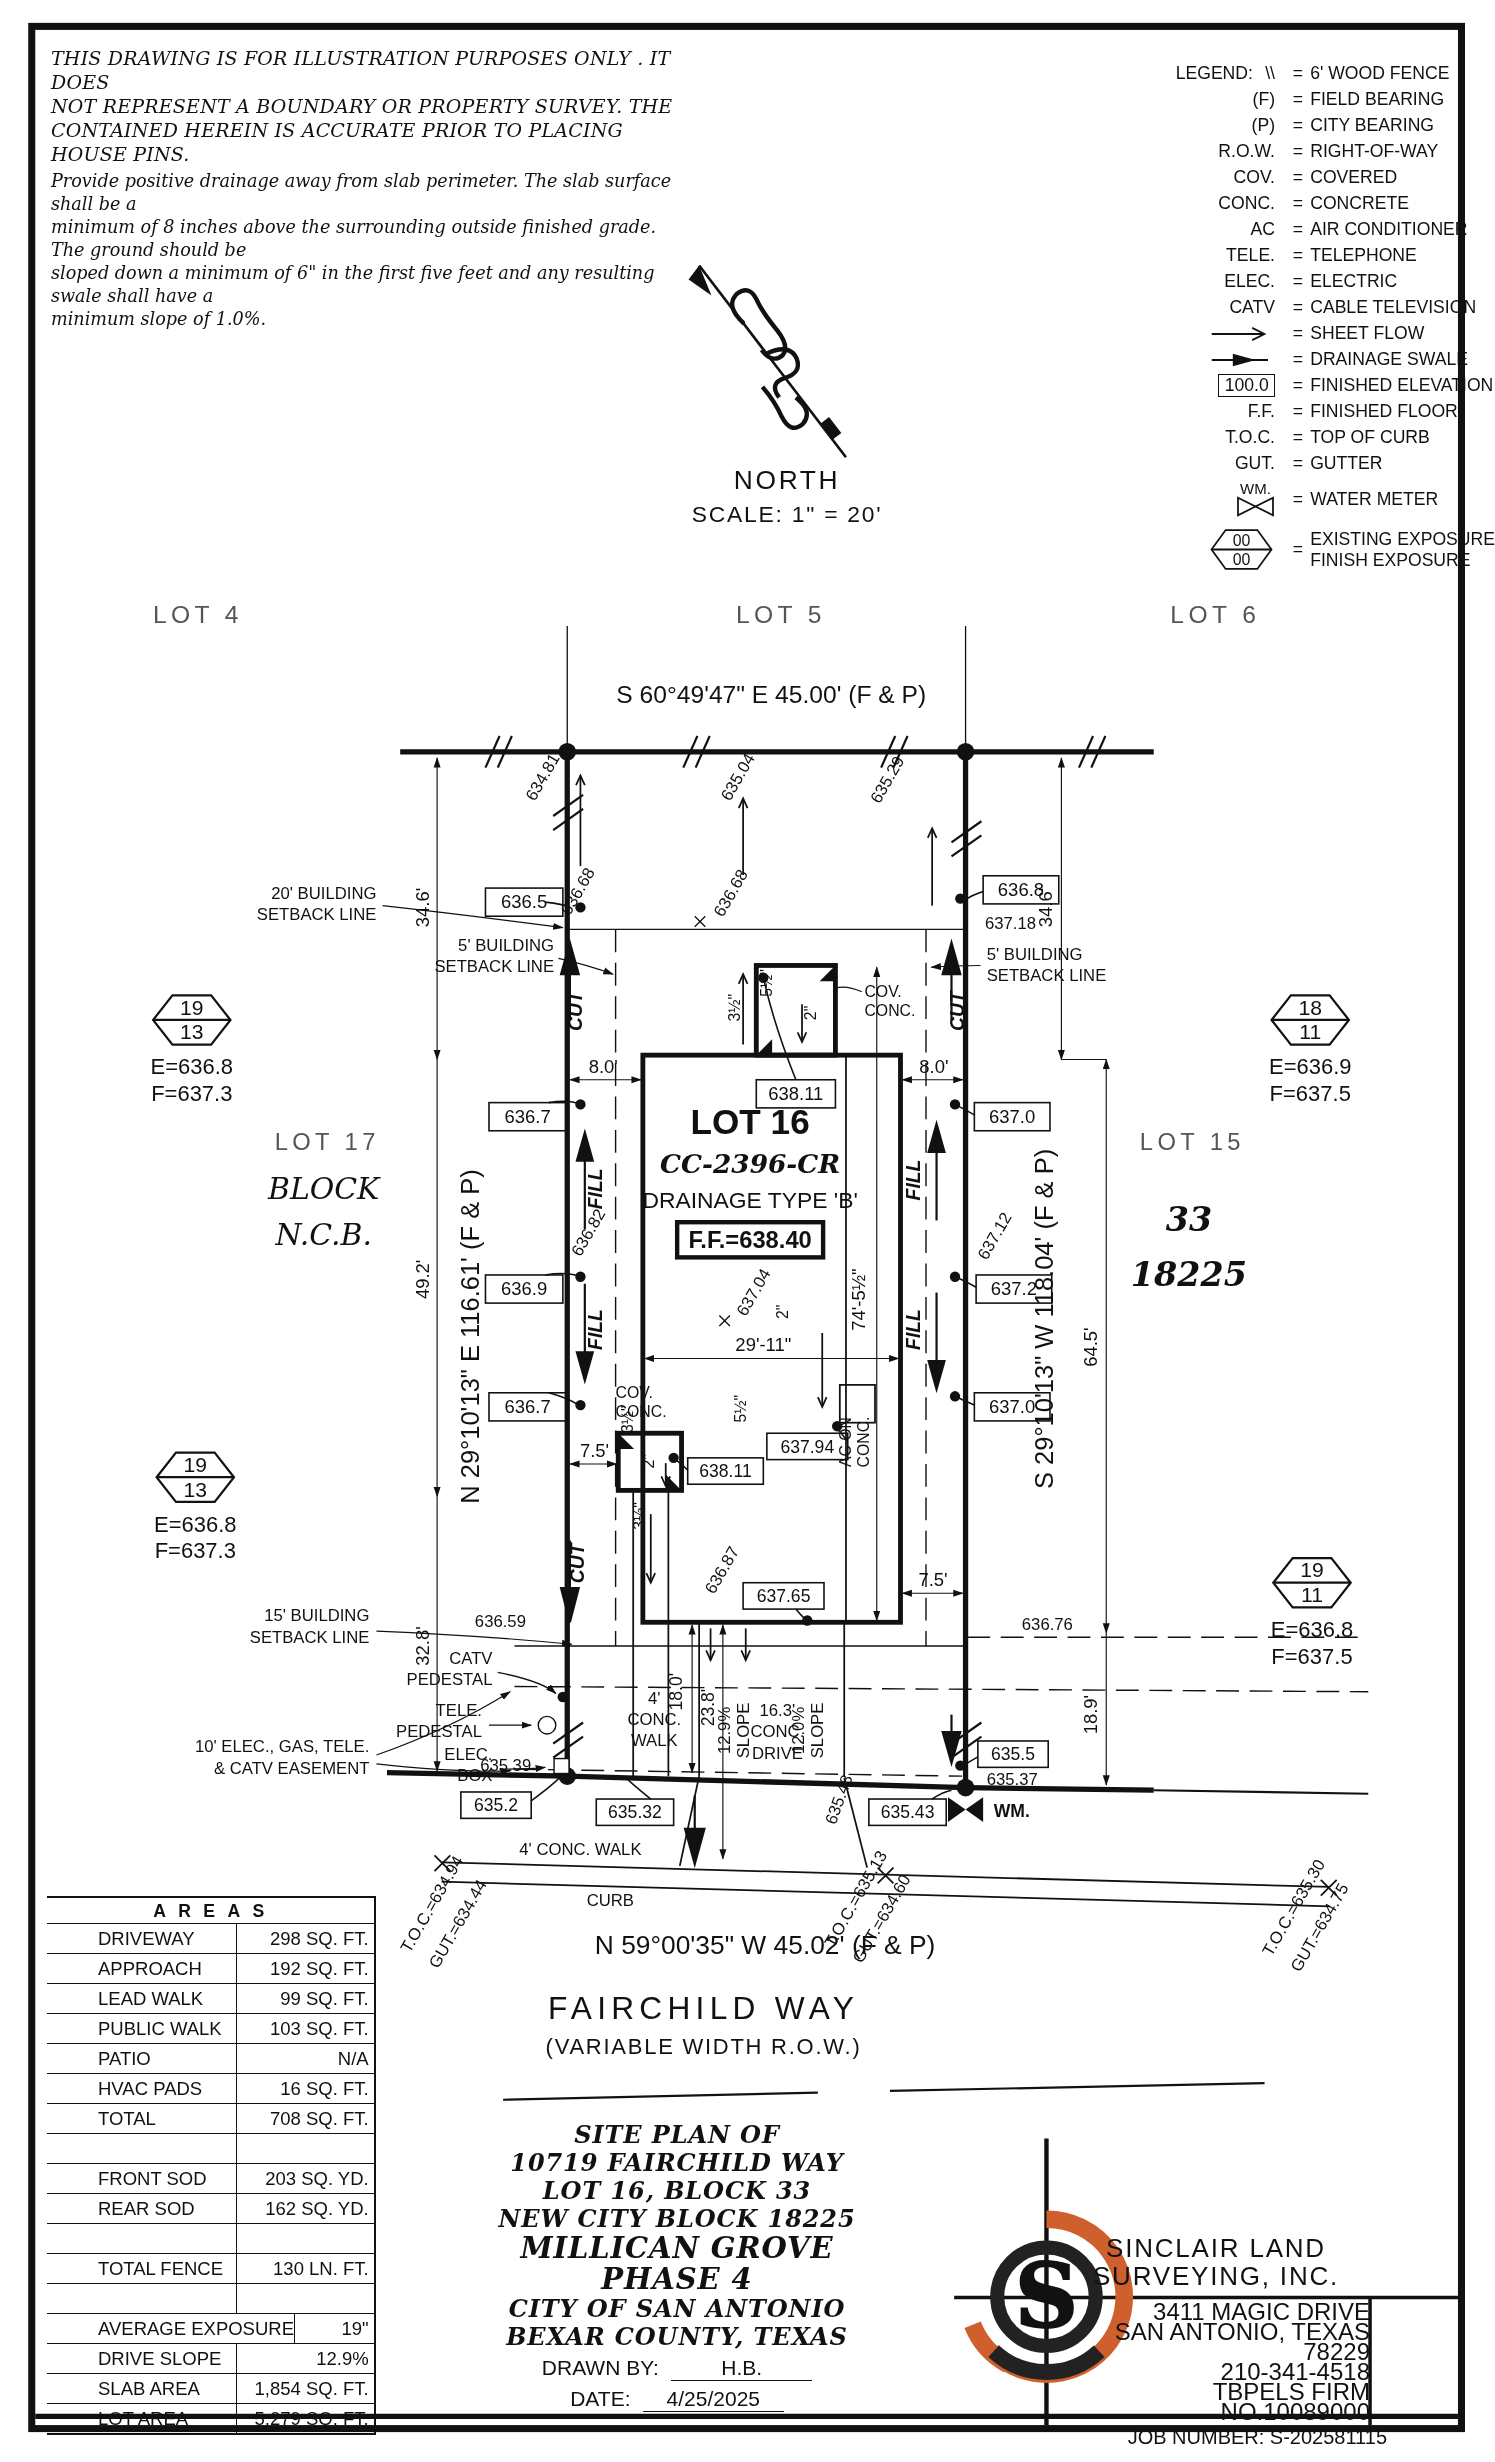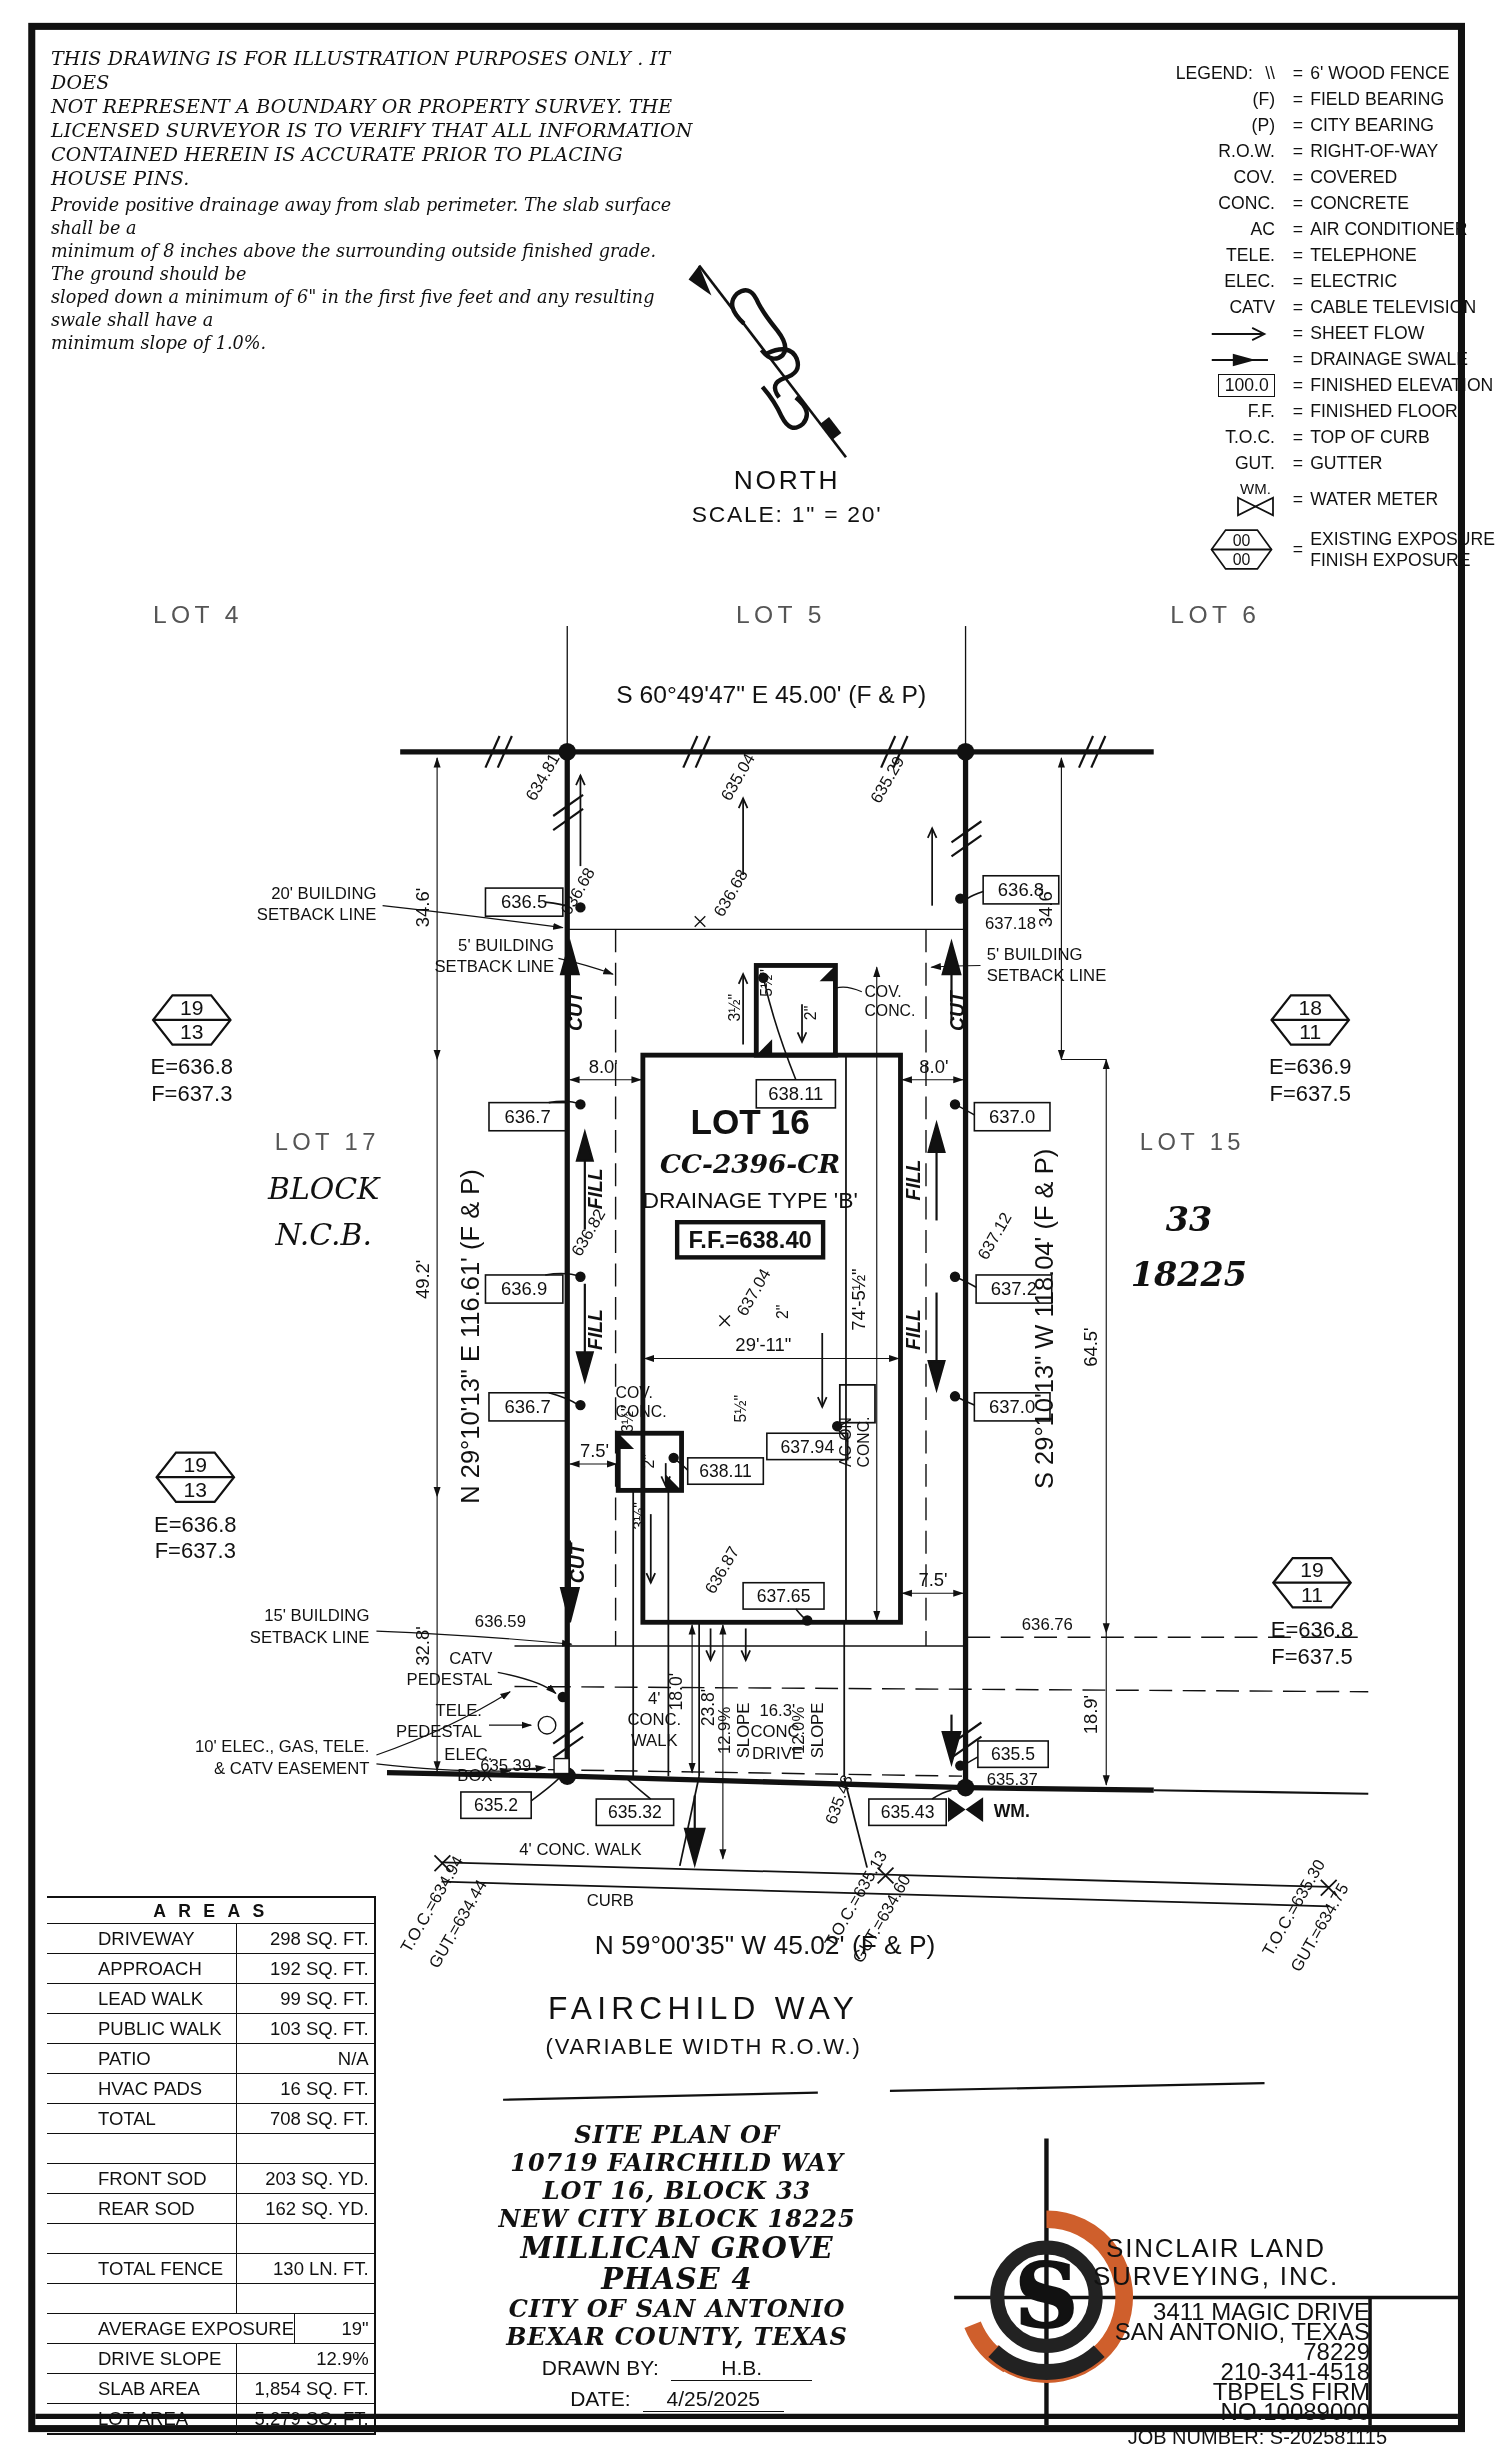--- a/index.html
+++ b/index.html
@@ -453,21 +453,20 @@
     <path d="M1130,2674 a88,88 0 0 0 120,0" fill="none" stroke="#222" stroke-width="18"></path>
     <text x="1190" y="2646" font-size="100" text-anchor="middle" class="ser b" fill="#cf5f2c" stroke="#111" stroke-width="2">S</text>
   </g>
 
 </svg>
 
 <div id="disclaimer">
   <div class="p1">
     <div>THIS DRAWING IS FOR ILLUSTRATION PURPOSES ONLY . IT DOES</div>
     <div>NOT REPRESENT A BOUNDARY OR PROPERTY SURVEY. THE</div>
-    <div>LICENSED SURVEYOR IS TO VERIFY THAT ALL INFORMATION</div>
     <div>CONTAINED HEREIN IS ACCURATE PRIOR TO PLACING HOUSE PINS.</div>
   </div>
   <div class="p2">
     <div>Provide positive drainage away from slab perimeter. The slab surface shall be a</div>
     <div>minimum of 8 inches above the surrounding outside finished grade. The ground should be</div>
     <div>sloped down a minimum of 6" in the first five feet and any resulting swale shall have a</div>
     <div>minimum slope of 1.0%.</div>
   </div>
 </div>
 

